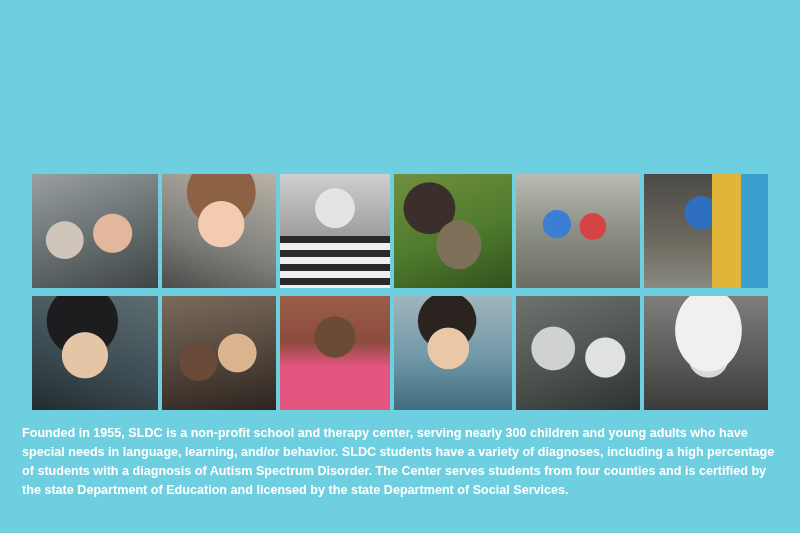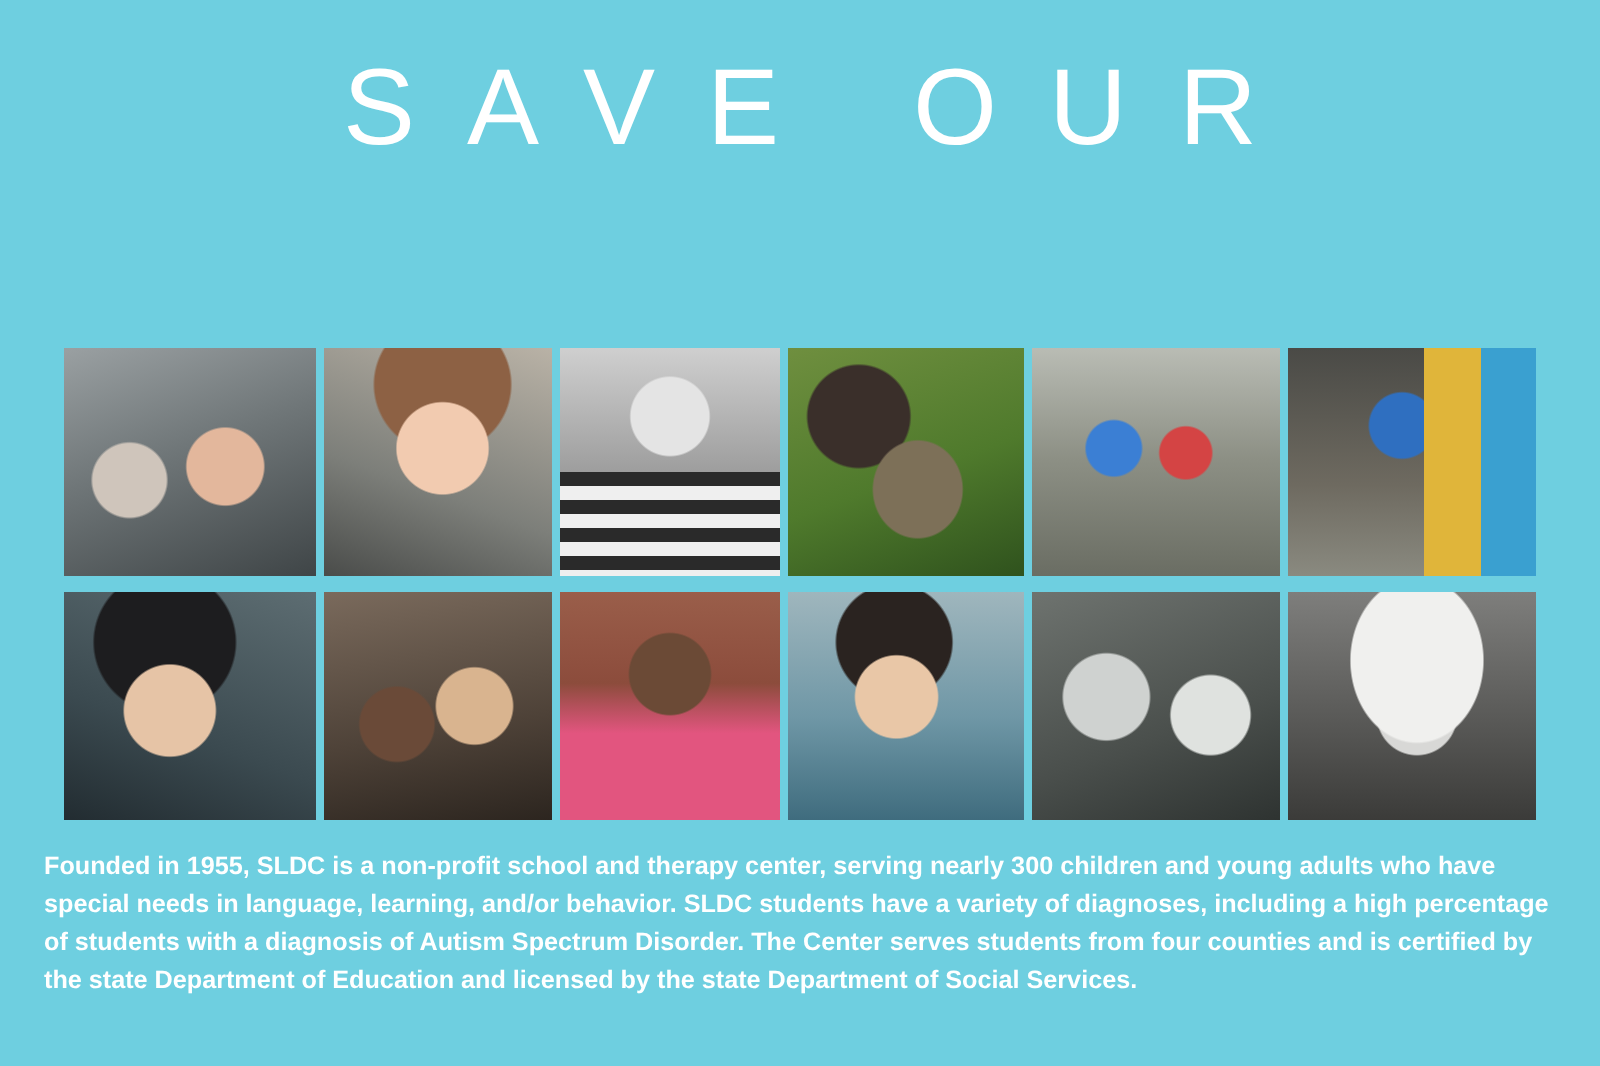--- a/index.html
+++ b/index.html
@@ -121,21 +121,20 @@
     font-weight: bold;
     line-height: 19px;
   }
 </style>
 </head>
 <body>
 
 <div class="poster">
 
   <div class="headline">
-    <span>SAVE OUR</span>
   </div>
 
   <div class="grid">
 
     <div class="row">
       <div class="cell" style="width:130px">
           <span class="ph p-elder-boy"></span>
         </div>
       <div class="cell" style="width:118px">
           <span class="ph p-girl-smile"></span>

